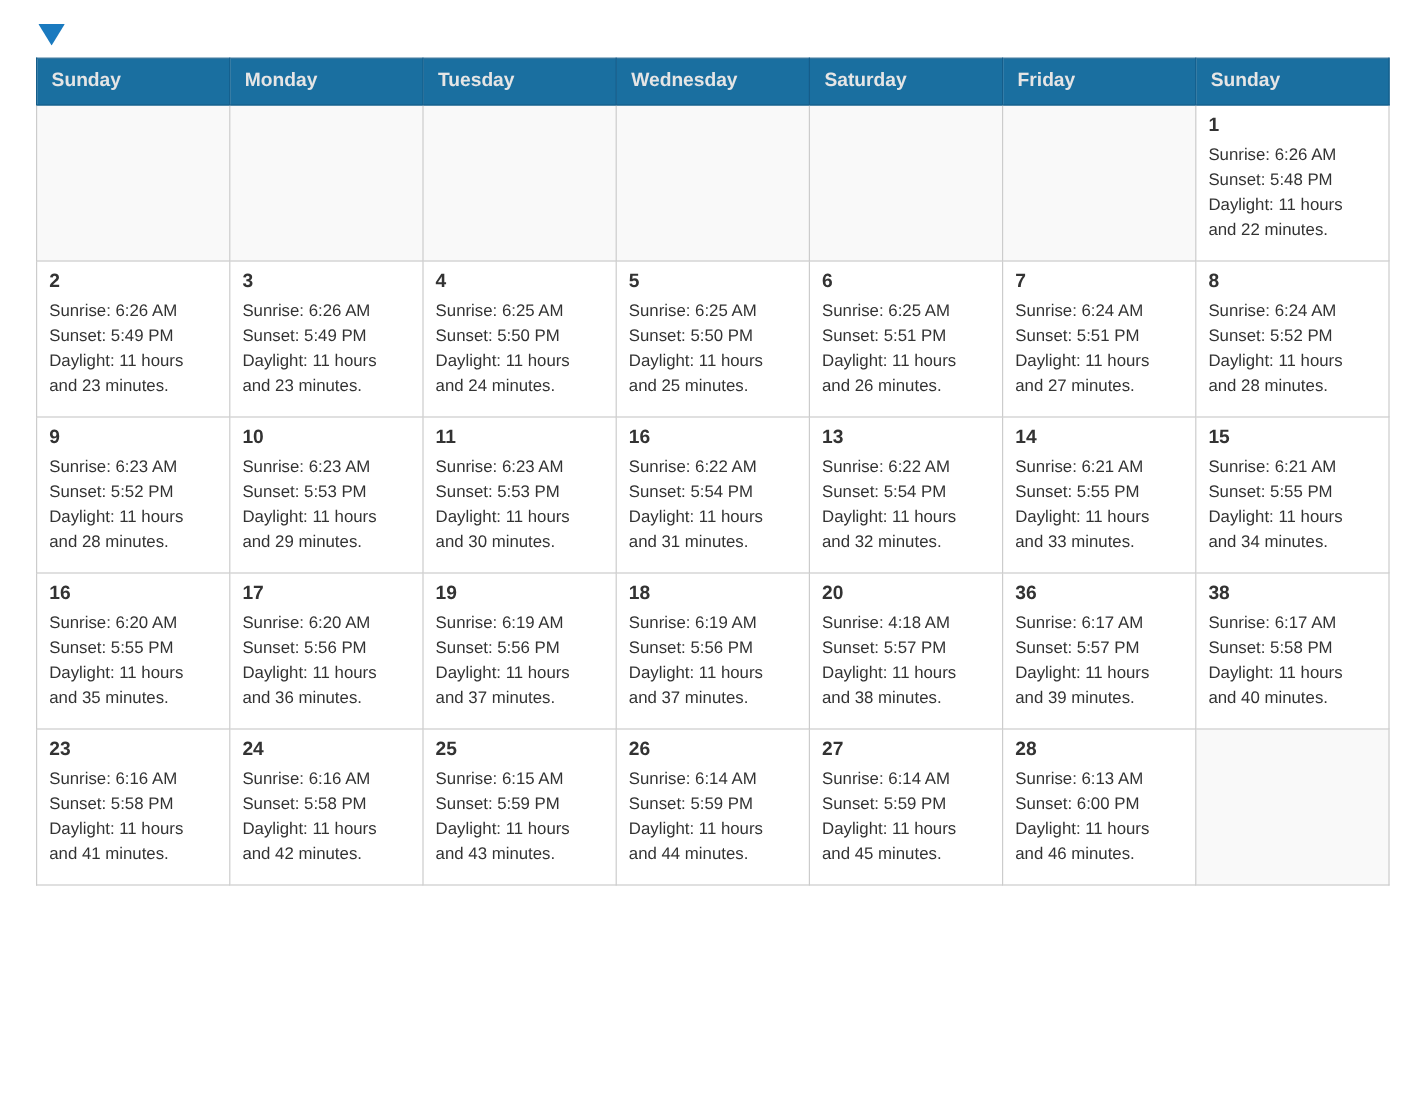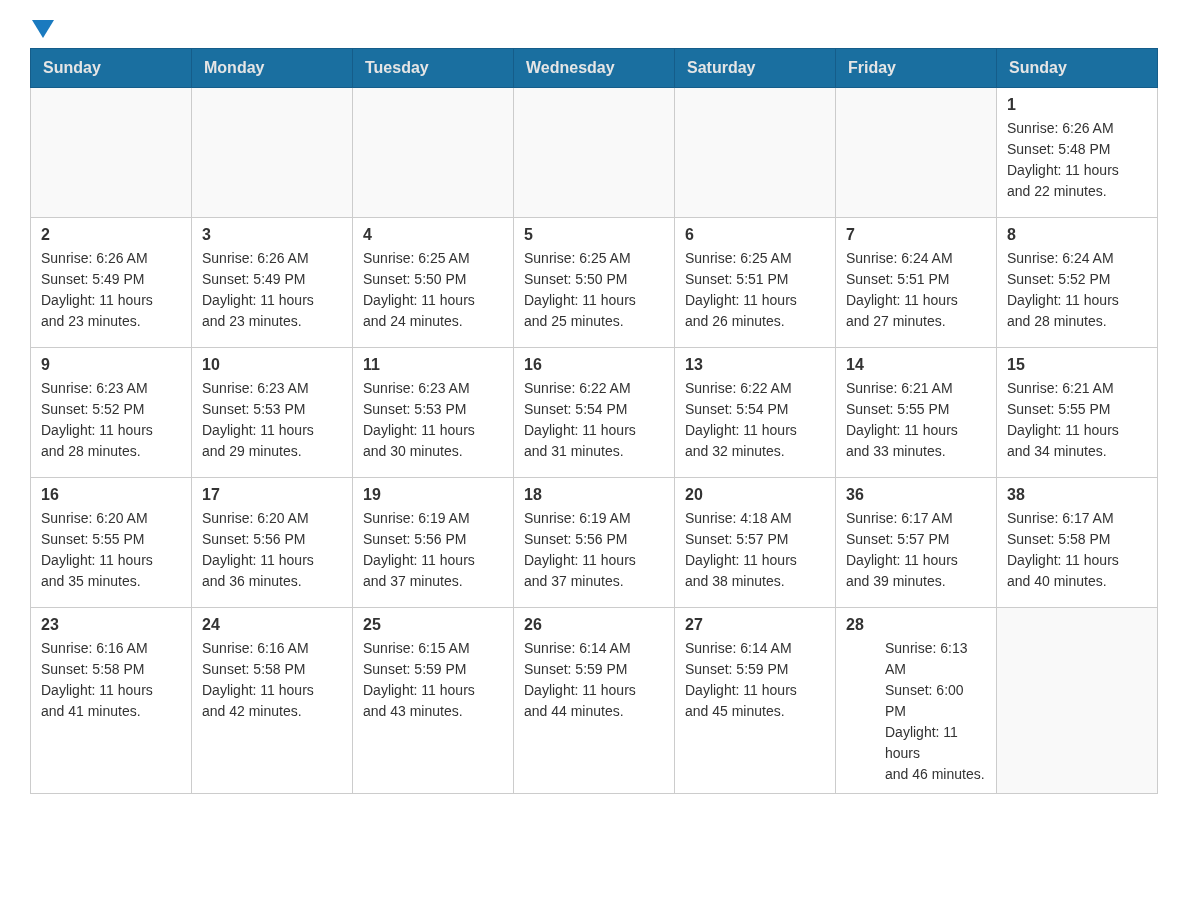--- a/index.html
+++ b/index.html
@@ -304,21 +304,21 @@
         </td>
         <td>
           <span class="day-number">27</span>
           <div class="day-info" style="white-space: pre-line;">Sunrise: 6:14 AM
 Sunset: 5:59 PM
 Daylight: 11 hours
 and 45 minutes.</div>
         </td>
         <td>
           <span class="day-number">28</span>
-          <div class="day-info" style="white-space: pre-line; margin-left: 39px;">Sunrise: 6:13 AM
+          <div class="day-info" style="white-space: pre-line;">Sunrise: 6:13 AM
 Sunset: 6:00 PM
 Daylight: 11 hours
 and 46 minutes.</div>
         </td>
         <td class="empty"></td>
       </tr>
     </tbody>
 </table>
 
 </body></html>

